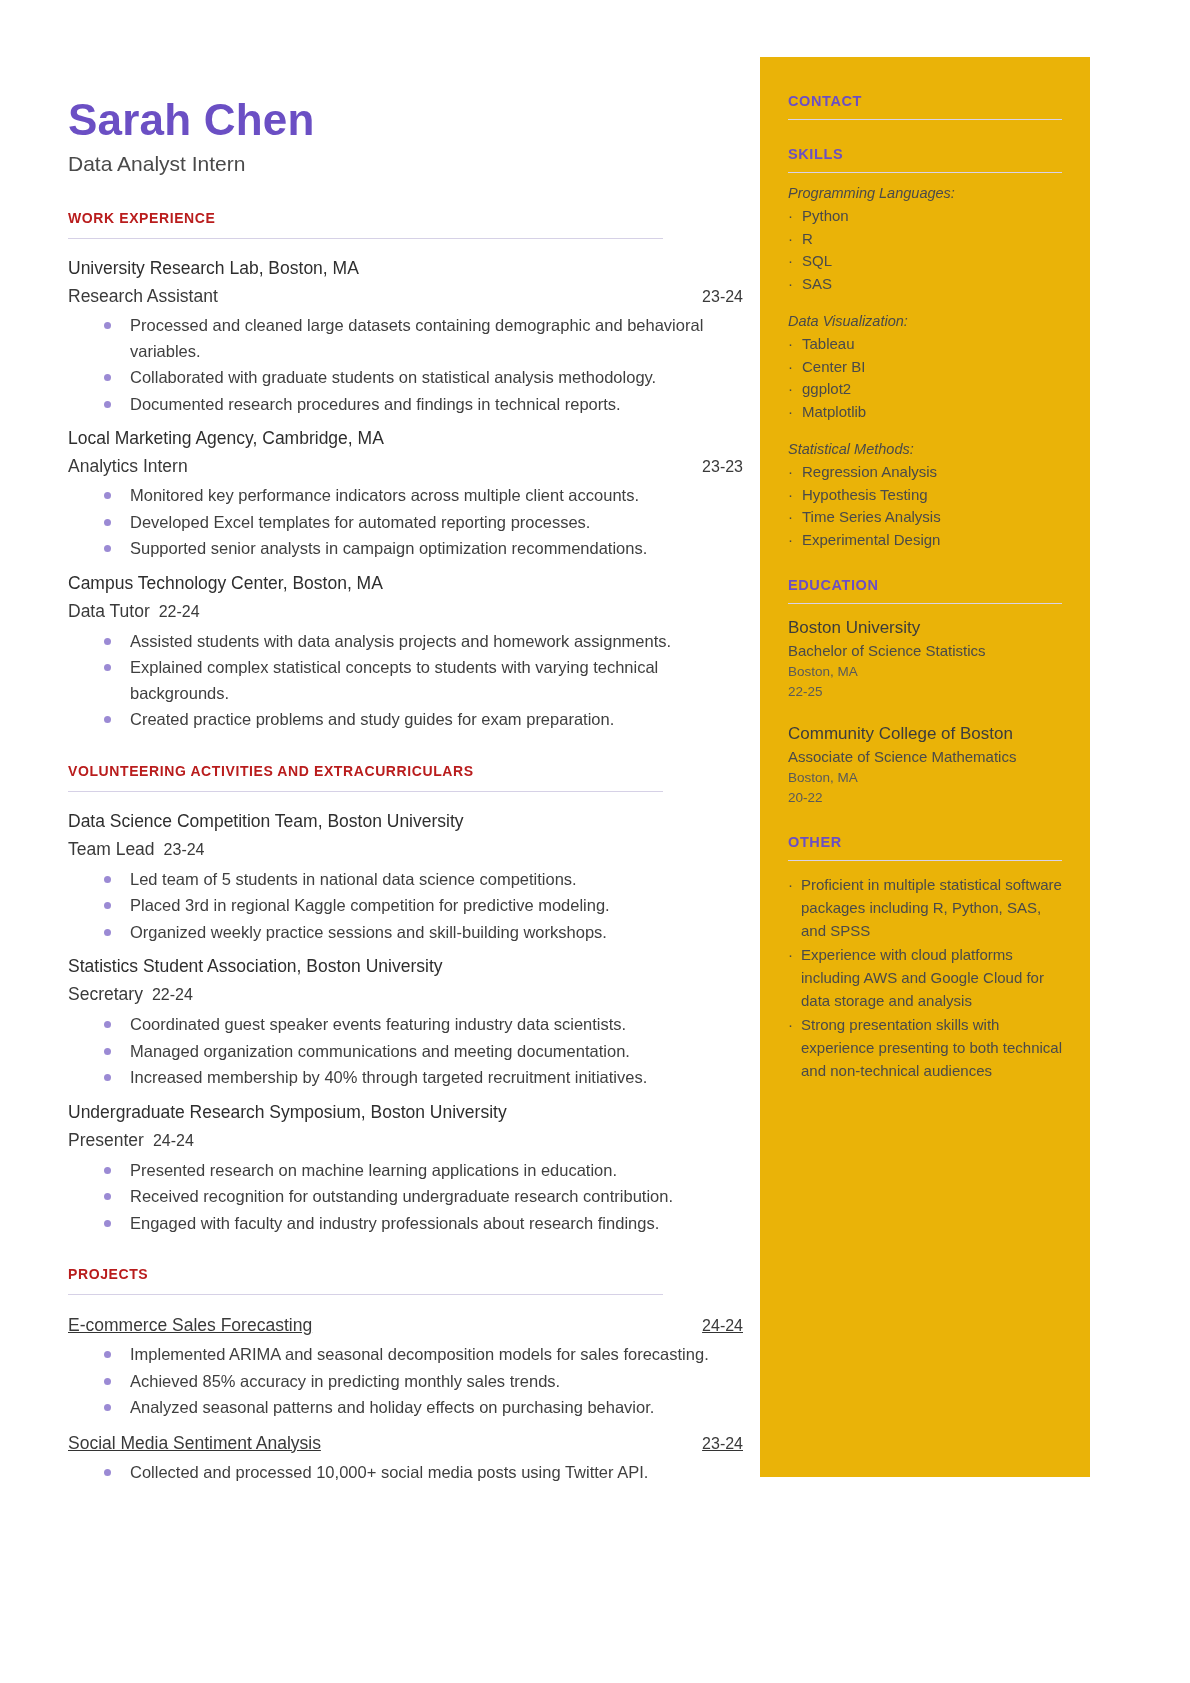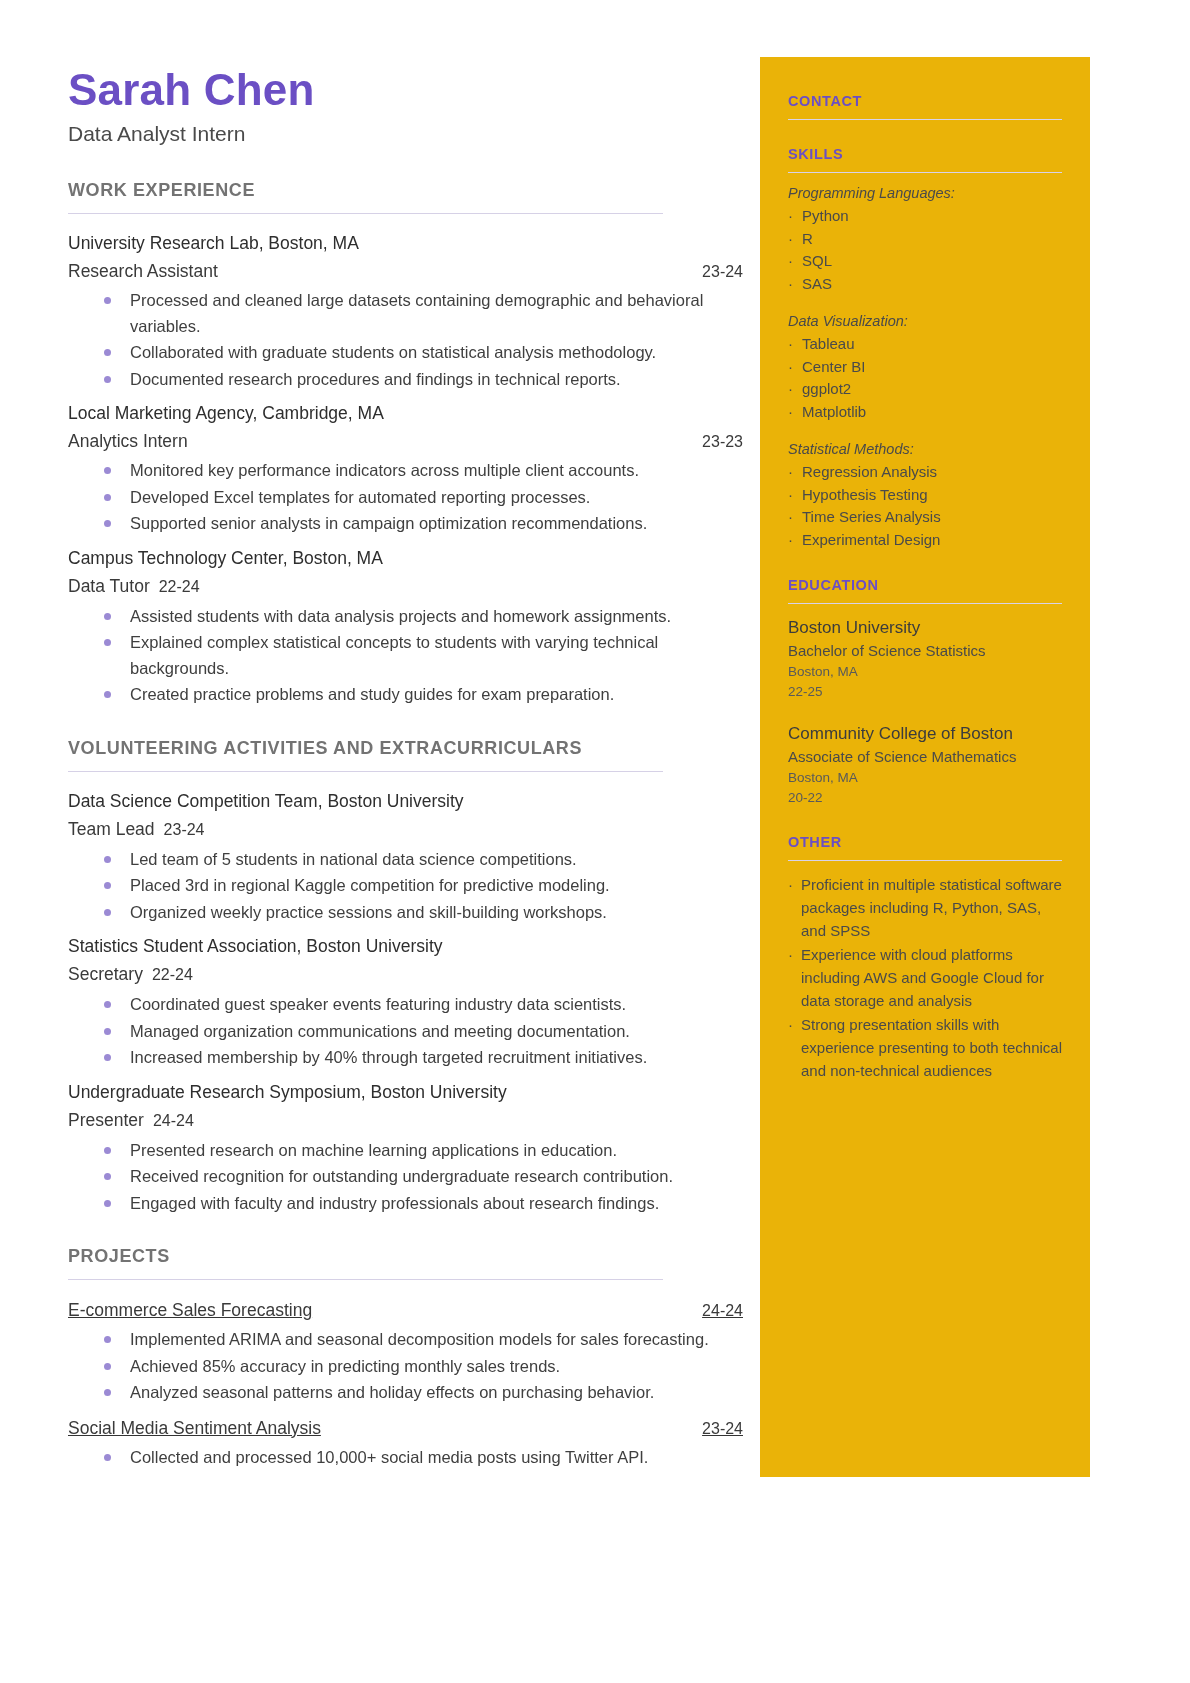--- a/index.html
+++ b/index.html
@@ -95,40 +95,40 @@
     margin-bottom: 1px;
   }
   .other-item .dot {
     position: absolute;
     left: 0;
     top: 0;
   }
   
   .main {
     position: absolute;
-    top: 64px;
+    top: 94px;
     left: 68px;
     width: 675px;
   }
   .name {
     font-size: 44px;
     font-weight: bold;
     color: #6b4fc4;
     letter-spacing: 0.2px;
     margin: 0 0 6px 0;
     line-height: 52px;
   }
   .title {
     font-size: 21px;
     color: #4a4a4a;
     margin: 0 0 34px 0;
   }
   .section-heading {
-    color: #737373;
-    font-size: 18px;
+    color: #b91c1c;
+    font-size: 14px;
     font-weight: bold;
     letter-spacing: 0.6px;
     margin: 0 0 12px 0;
   }
   .section-rule {
     border-bottom: 1px solid #d6d1e6;
     margin-bottom: 16px;
     width: 595px;
   }
   .section { margin-bottom: 30px; }

